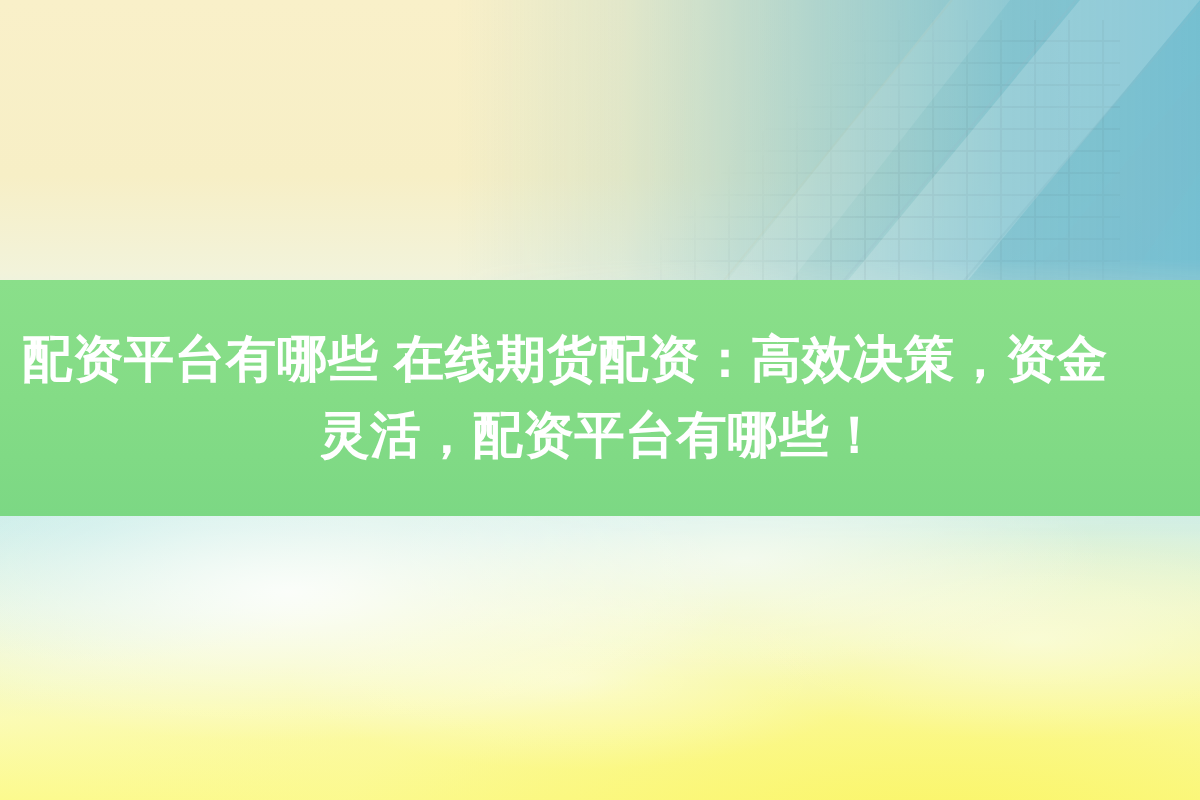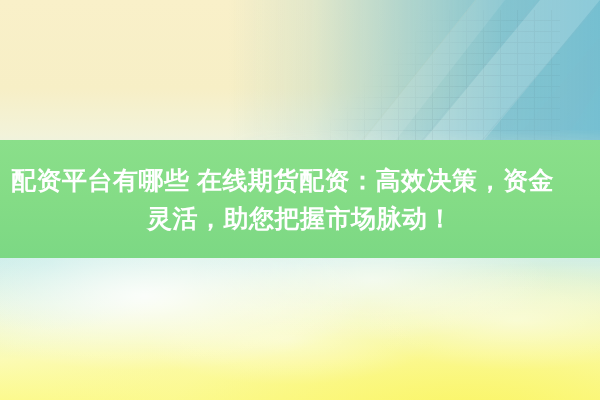--- a/index.html
+++ b/index.html
@@ -151,16 +151,16 @@
       <polygon points="60,145 175,0 205,0 92,145" fill="#ffffff" opacity="0.30"></polygon>
       <polygon points="210,145 300,36 300,86 262,145" fill="#8fb9c9" opacity="0.22"></polygon>
       <path d="M118 145 L238 0" stroke="#9ab7c4" stroke-width="1.1" fill="none" opacity="0.55"></path>
       <path d="M178 145 L300 2" stroke="#9ab7c4" stroke-width="1.1" fill="none" opacity="0.45"></path>
       <path d="M58 145 L176 0" stroke="#c9c8a8" stroke-width="1" fill="none" opacity="0.40"></path>
     </svg>
   </div>
 
   <div class="headline-band">
     <div class="headline-line line-1">配资平台有哪些 在线期货配资：高效决策，资金</div>
-    <div class="headline-line line-2">灵活，助您把握市场脉动！</div>
+    <div class="headline-line line-2">灵活，配资平台有哪些！</div>
   </div>
 
 </div>
 
 </body></html>

